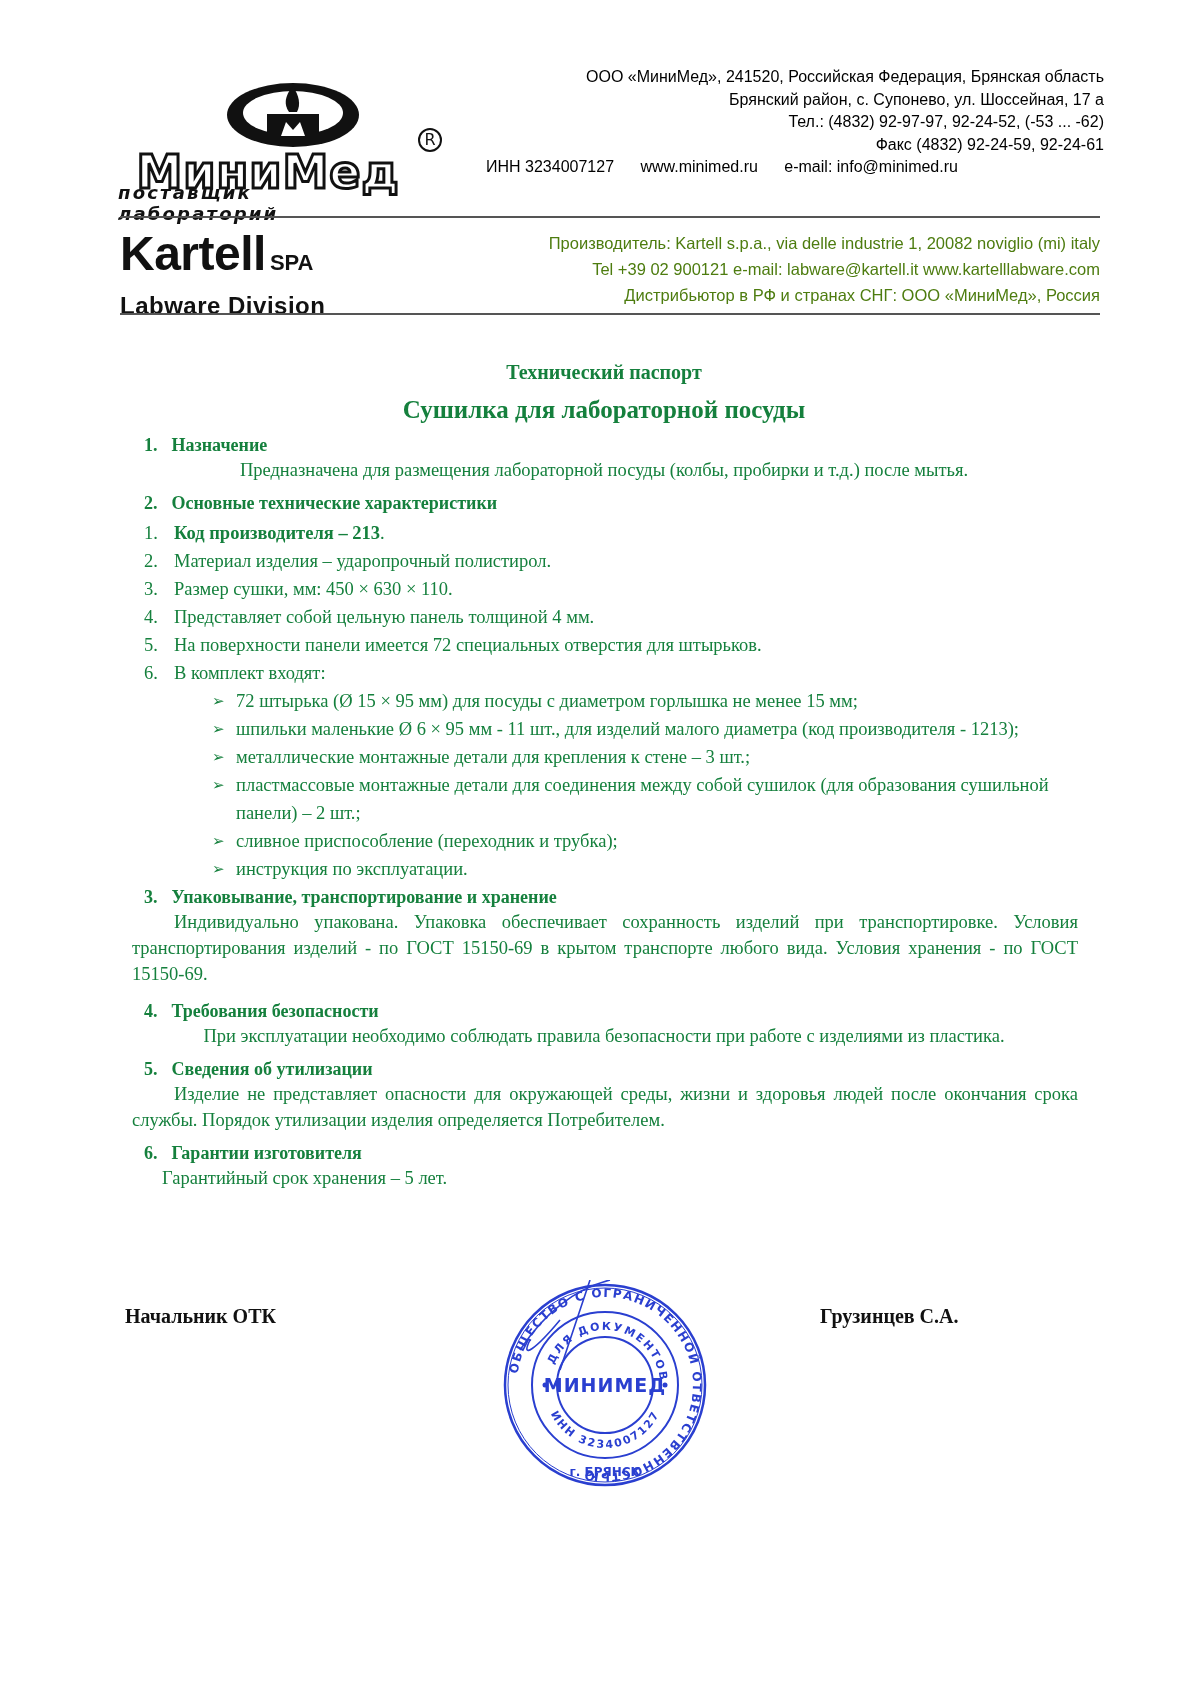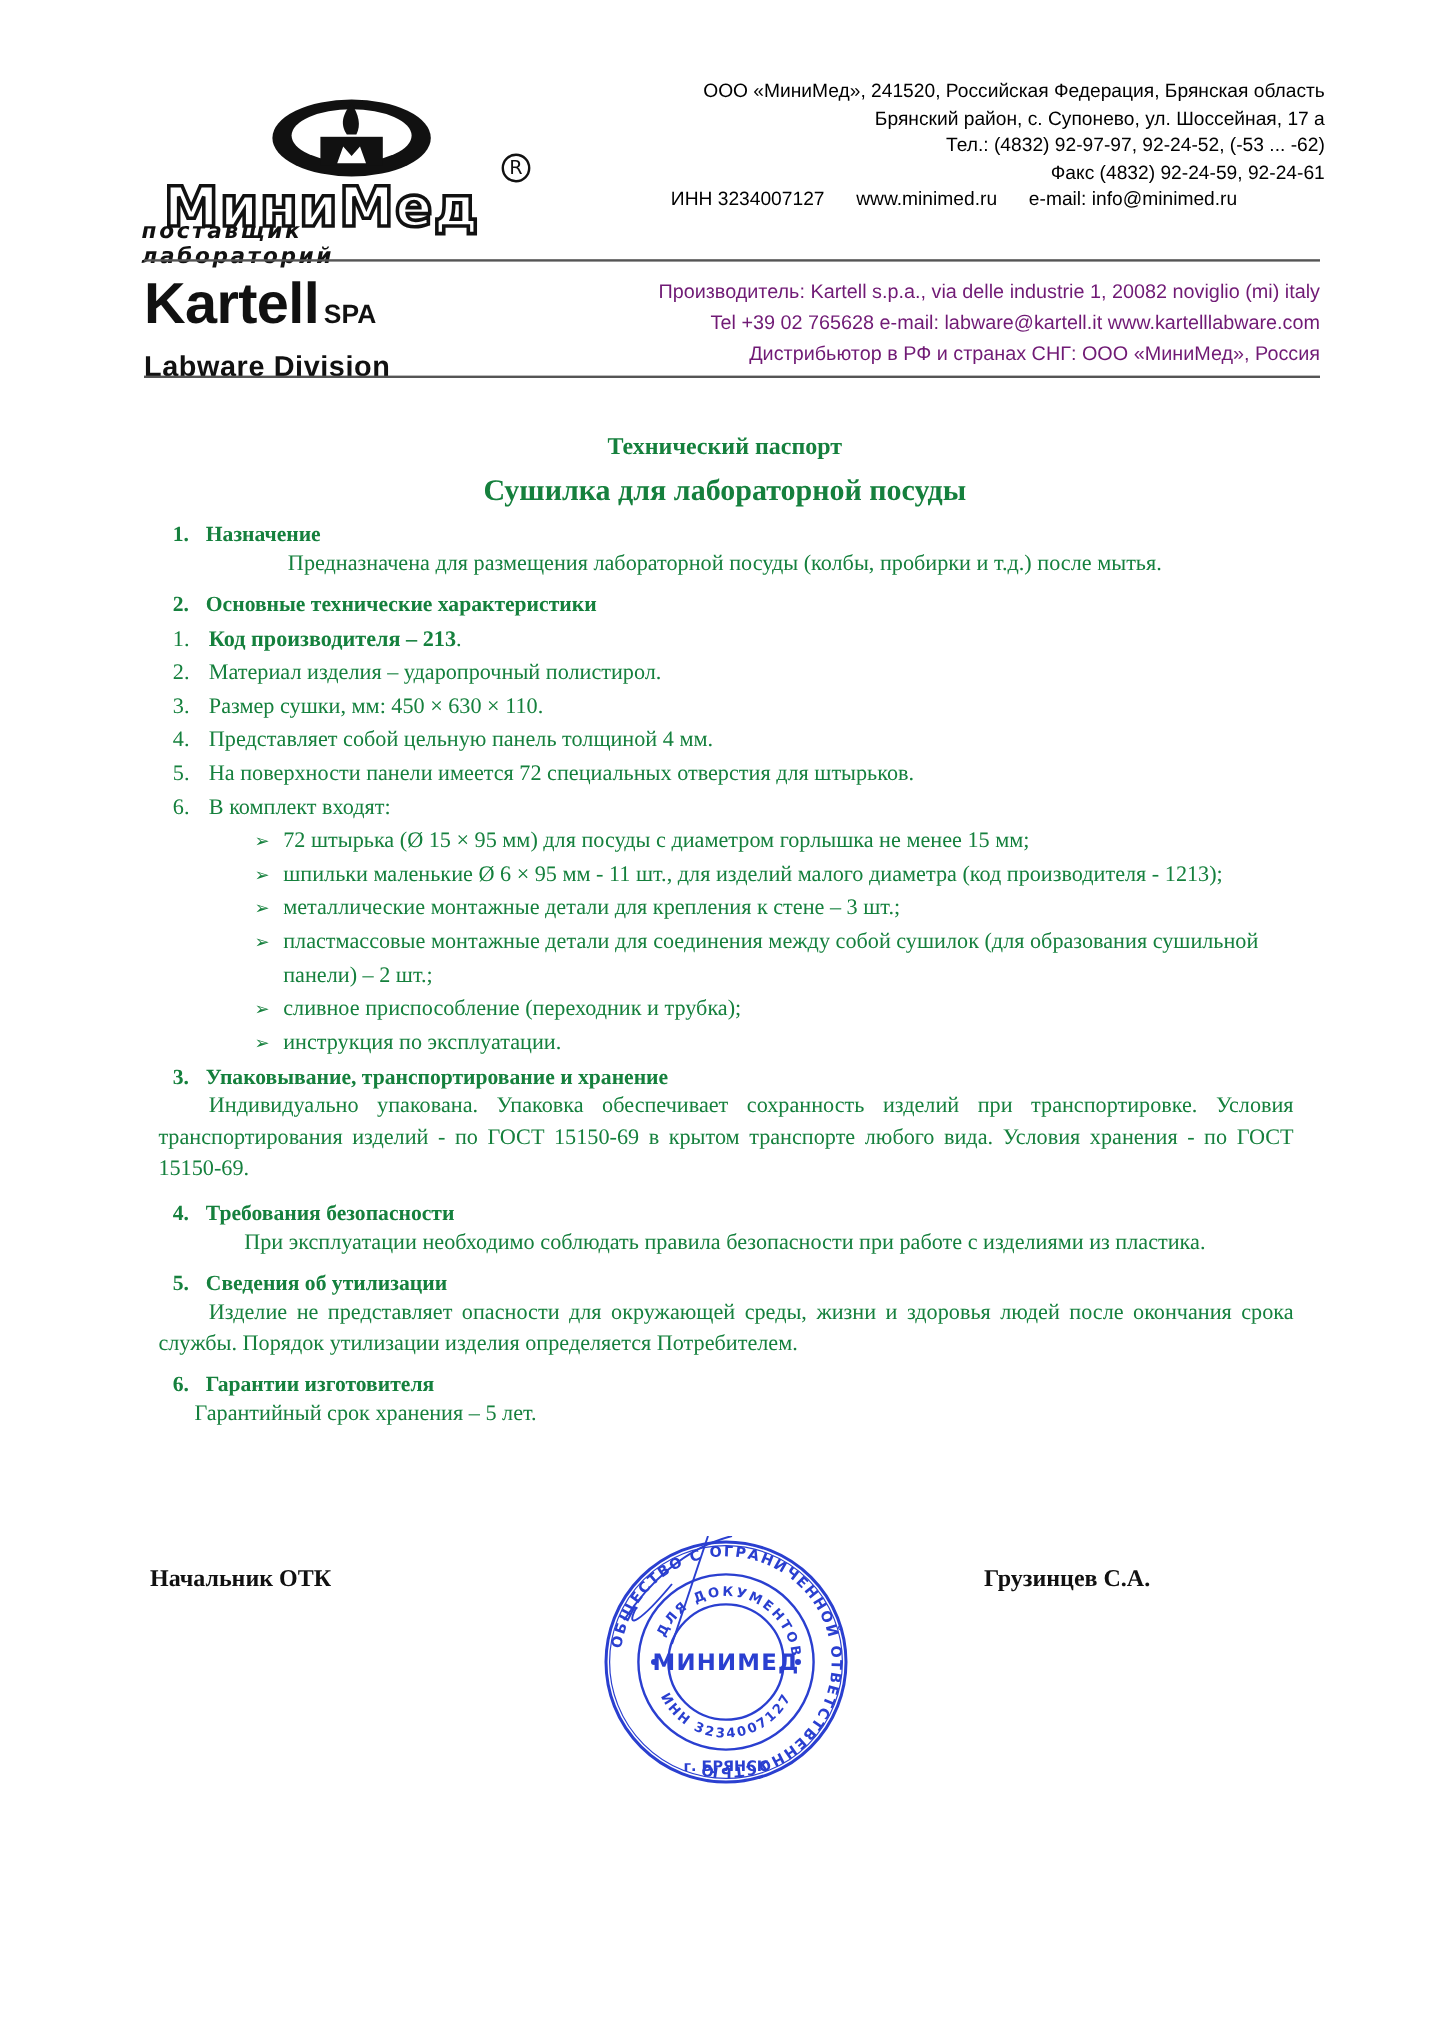--- a/index.html
+++ b/index.html
@@ -13,34 +13,34 @@
     font-family: "DejaVu Sans", sans-serif; font-weight: bold; font-size: 46px; letter-spacing: 1px;
     color: #fff; -webkit-text-stroke: 3px #111; line-height: 56px; }
   .brand-reg { position: absolute; left: 300px; top: 58px; font-family: "DejaVu Sans", sans-serif;
     font-size: 16px; border: 2px solid #111; border-radius: 50%; width: 20px; height: 20px;
     line-height: 20px; text-align: center; }
   .brand-tag { position: absolute; left: 0; top: 112px; width: 300px; font-family: "DejaVu Sans", sans-serif;
     font-size: 18px; font-weight: bold; letter-spacing: 2.2px; font-style: italic; }
 
   .mm-contacts { position: absolute; right: 96px; top: 66px; width: 640px; text-align: right;
     font-family: "Liberation Sans", sans-serif; font-size: 16px; line-height: 22.5px; color: #000000; }
-  .mm-contacts .row-last { text-align: center; }
+  .mm-contacts .row-last { text-align: left; }
   .mm-contacts .row-last span { margin-left: 22px; }
 
   .rule { position: absolute; left: 120px; width: 980px; height: 0; border-top: 2px solid #555; }
   .rule.r1 { top: 216px; }
   .rule.r2 { top: 313px; }
 
   .kartell { position: absolute; left: 120px; top: 230px; font-family: "Liberation Sans", sans-serif; }
   .kartell .k-name { font-size: 48px; font-weight: bold; line-height: 48px; letter-spacing: -0.5px; }
   .kartell .k-spa { font-size: 22px; font-weight: bold; margin-left: 4px; }
   .kartell .k-div { font-size: 24px; font-weight: bold; margin-top: 14px; letter-spacing: 0.5px; }
 
   .k-contacts { position: absolute; right: 100px; top: 230px; width: 700px; text-align: right;
-    font-family: "Liberation Sans", sans-serif; font-size: 16.5px; line-height: 26px; color: #701a75; }
+    font-family: "Liberation Sans", sans-serif; font-size: 16.5px; line-height: 26px; color: #4d7c0f; }
 
   
   .doc { position: absolute; left: 144px; top: 358px; width: 920px;
     font-family: "Liberation Serif", serif; font-size: 18.5px; line-height: 26px; color: #15803d; }
   .center { text-align: center; }
   .doc-sub { font-size: 20px; font-weight: bold; margin: 0 0 7px 0; line-height: 28px; }
   .doc-title { font-size: 25px; font-weight: bold; margin: 0 0 6px 0; line-height: 34px; }
   .sec-h { font-weight: bold; font-size: 18px; line-height: 24px; }
   .sec-h .num { margin-right: 14px; }
   .p { margin: 0; }
@@ -95,21 +95,21 @@
 
   <div class="kartell">
     <div>
       <span class="k-name">Kartell</span><span class="k-spa">SPA</span>
     </div>
     <div class="k-div">Labware  Division</div>
   </div>
 
   <div class="k-contacts">
     <div>Производитель: Kartell s.p.a., via delle industrie 1, 20082 noviglio (mi) italy</div>
-    <div>Tel +39 02 765628  e-mail: labware@kartell.it   www.kartelllabware.com</div>
+    <div>Tel +39 02 900121  e-mail: labware@kartell.it   www.kartelllabware.com</div>
     <div>Дистрибьютор в РФ и странах СНГ: ООО «МиниМед», Россия</div>
   </div>
 
   <div class="rule r2"></div>
 
   <div class="doc">
     <div class="center doc-sub">Технический паспорт</div>
     <div class="center doc-title">Сушилка для лабораторной посуды</div>
 
     <div class="sec-h">

